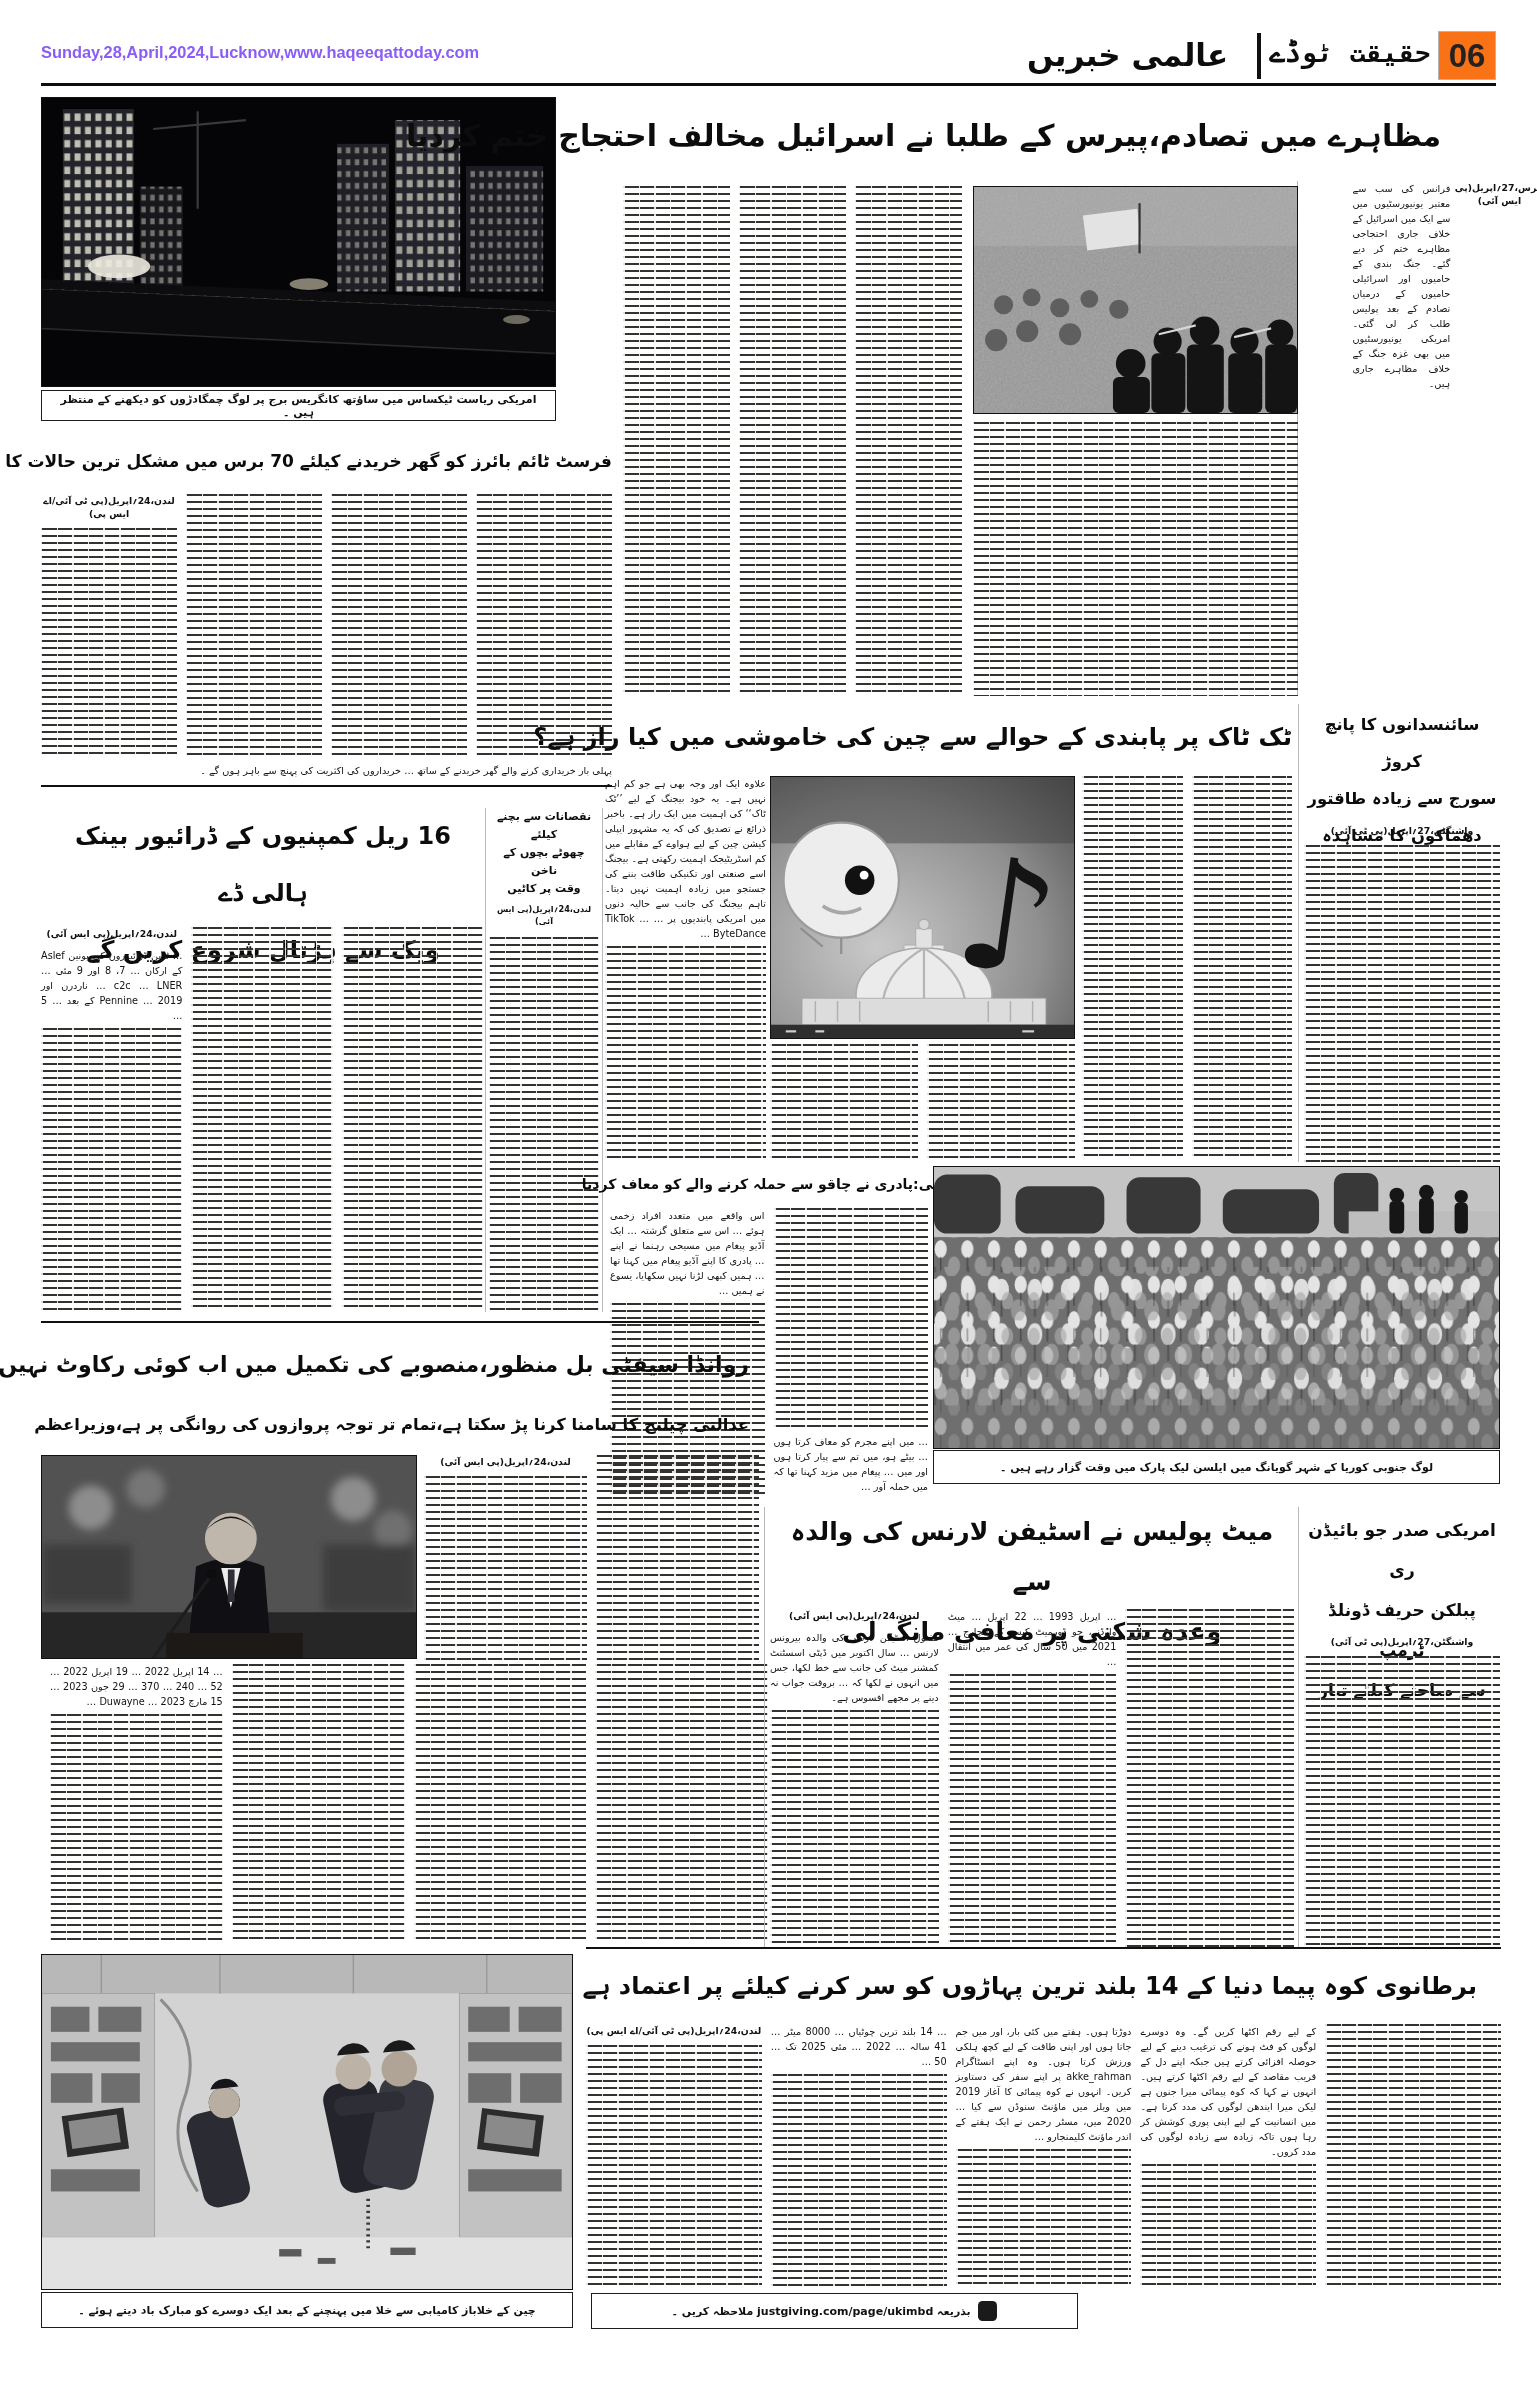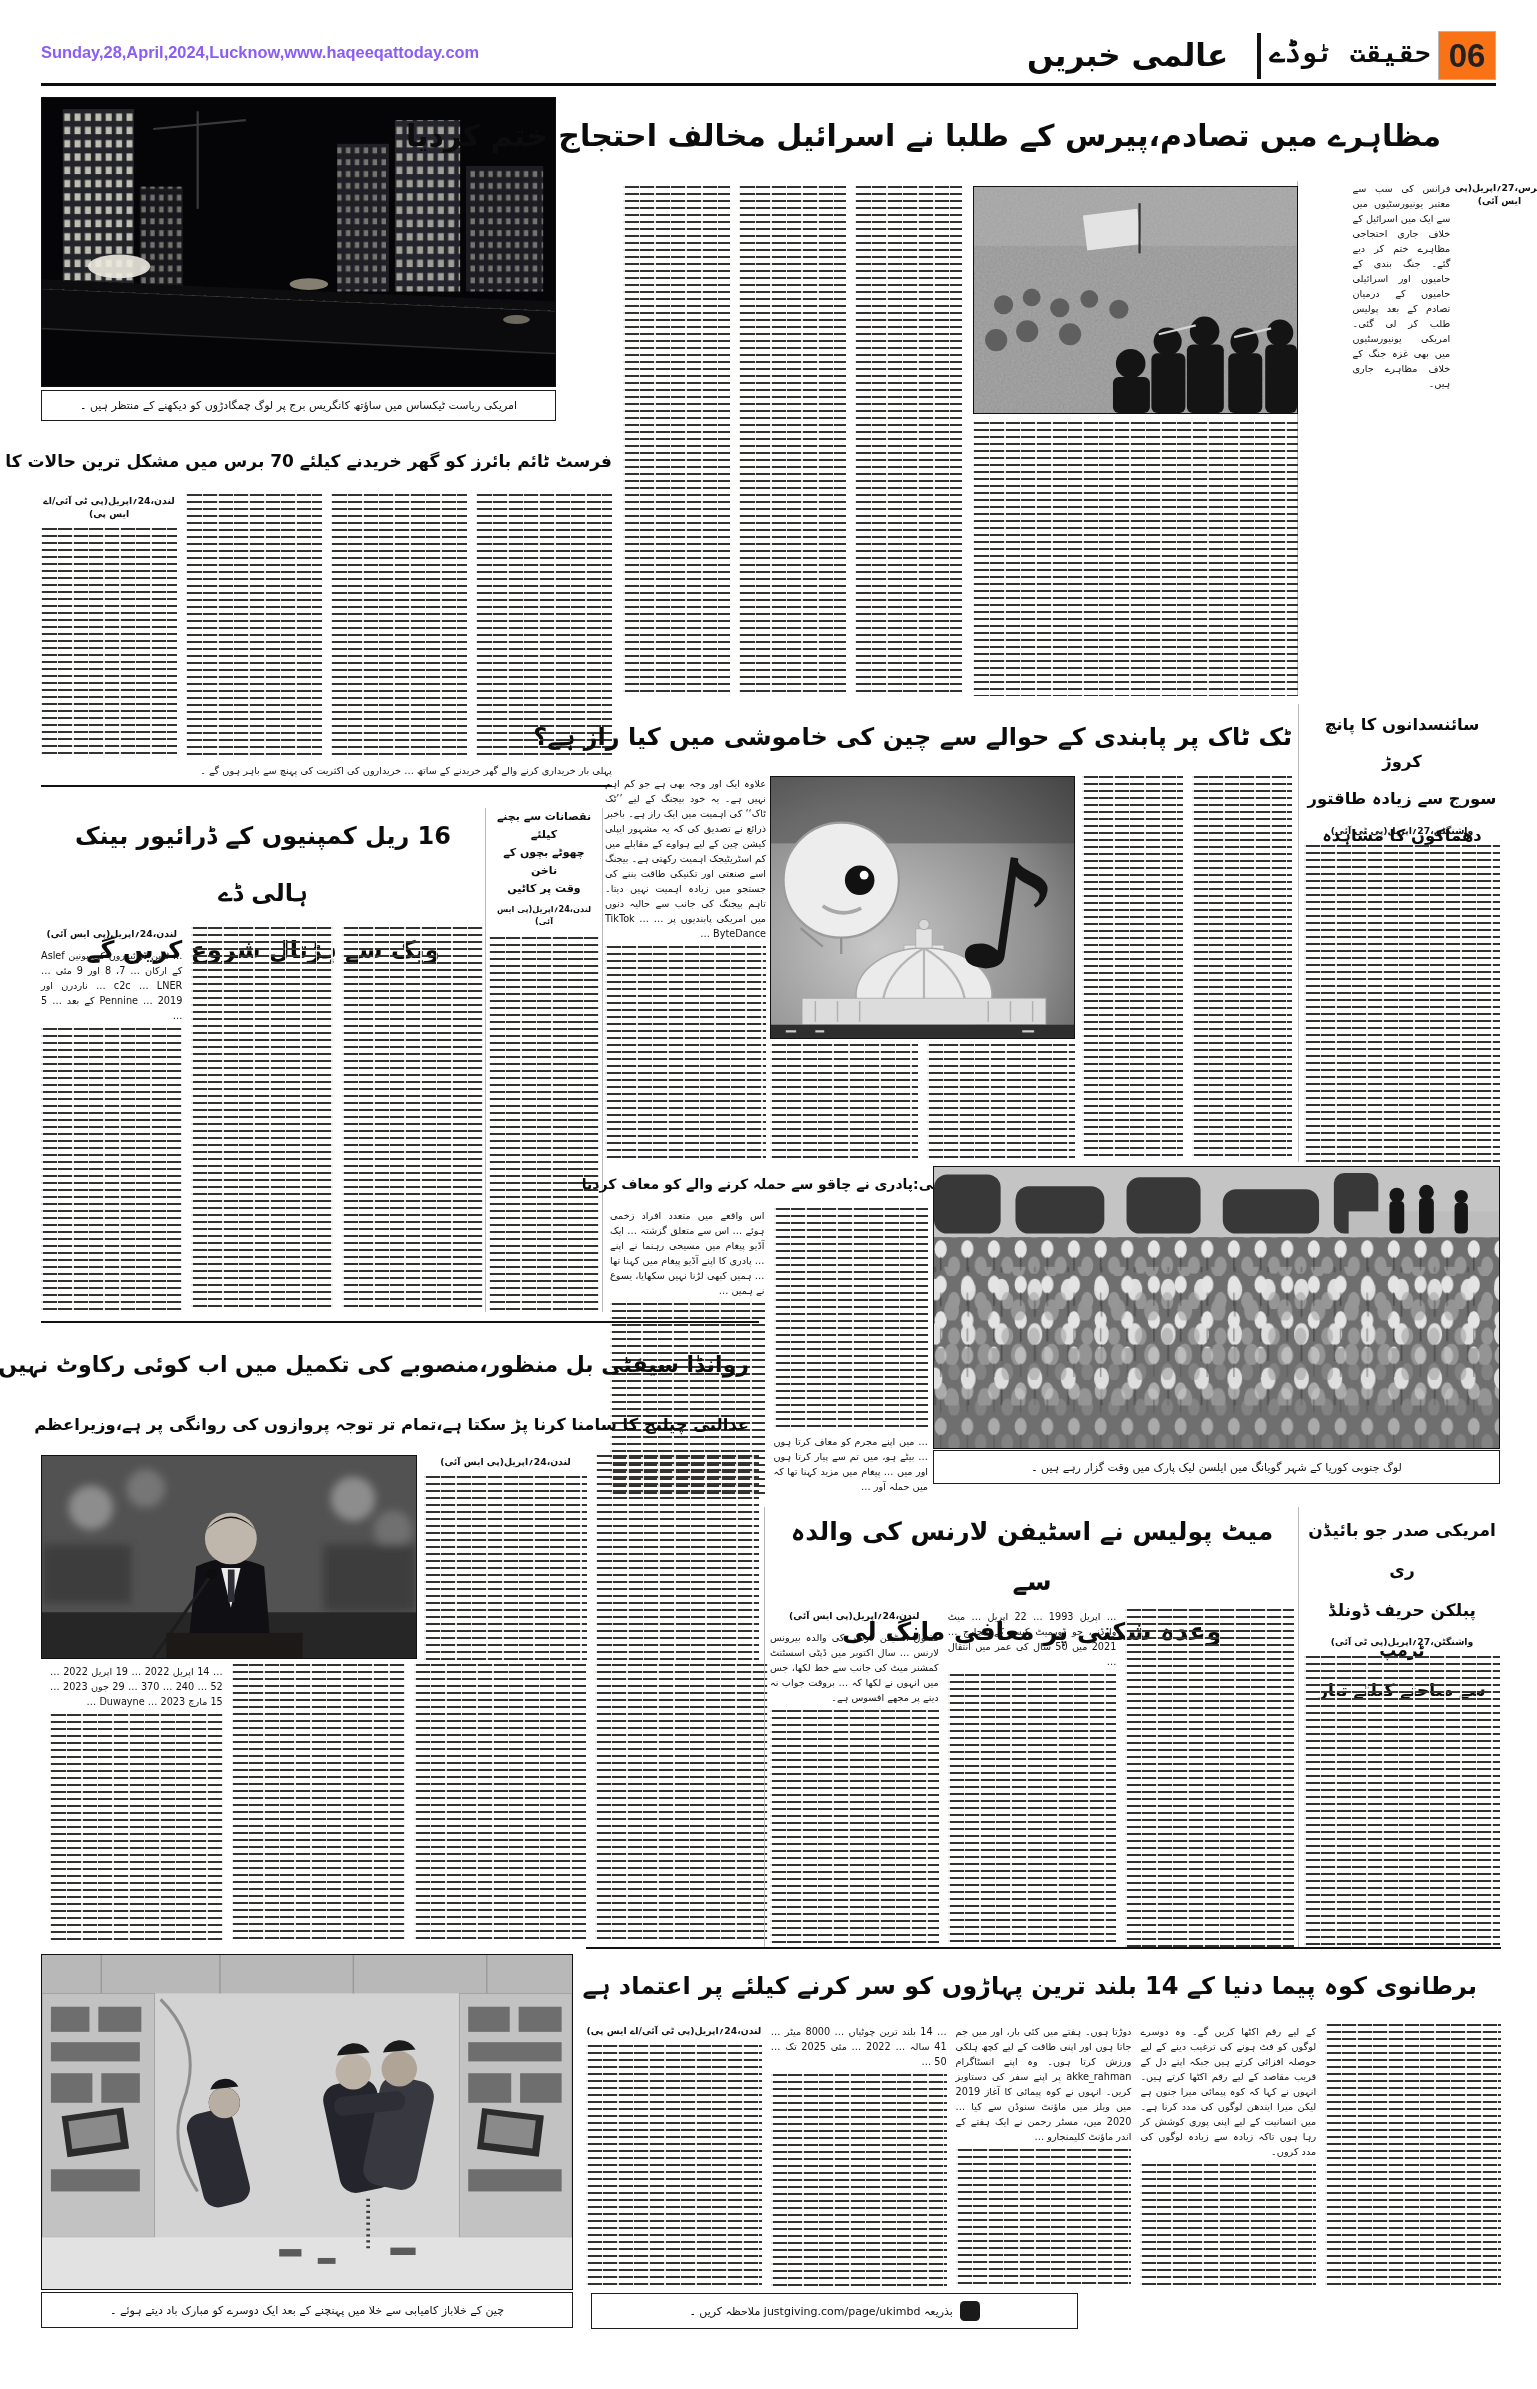--- a/index.html
+++ b/index.html
@@ -12,21 +12,21 @@
   .nowrap{white-space:nowrap;overflow:visible;}
   .byline{font-weight:bold;font-size:9.3px;line-height:1.45;text-align:center;margin-bottom:3px;}
   .excerpt{font-size:9.7px;line-height:1.55;text-align:justify;text-align-last:right;}
   .cols{display:flex;flex-direction:row-reverse;gap:9px;}
   .ncol{flex:1;display:flex;flex-direction:column;gap:4.5px;min-width:0;}
   .greek{flex:1;min-height:13.4px;
      background-image:
        repeating-linear-gradient(to right, rgba(255,255,255,.85) 0 1.5px, rgba(255,255,255,0) 1.5px 15.6px),
        repeating-linear-gradient(to bottom, #33322f 0 1.9px, rgba(0,0,0,0) 1.9px 7px);}
   .caption{border:0.7px solid #1d1d1d;display:flex;align-items:center;justify-content:center;
-           font-size:11px;background:#fff;padding:1.5px 7.4px;text-align:center;}
+           font-size:11px;background:#fff;padding:1.5px 7.4px;text-align:center;font-weight:bold;}
   .photo{border:0.7px solid #111;overflow:hidden;background:#888;}
   .photo svg{display:block;width:100%;height:100%;}
   .vrule{background:#b9b9b9;}
   .hrule{background:#0d0d0d;}
   .dblrule{height:1.5px;border-top:1.5px solid #111;border-bottom:1.5px solid #111;}
   .thinsep{height:1.5px;border-top:0.7px solid #111;border-bottom:0.7px solid #111;}
   .pagebox{background:#f97316;border:0.7px solid #b5b5b5;display:flex;align-items:center;justify-content:center;
            font-family:"Liberation Sans",sans-serif;font-weight:bold;font-size:33px;color:#222;}
   .dateline{font-family:"Liberation Sans",sans-serif;font-weight:bold;font-size:16.4px;color:#8b5cf6;}
   .jg-logo{width:19.3px;height:19.3px;background:#1a1a1a;border-radius:4.5px;display:inline-block;margin-left:7.4px;flex:none;}

